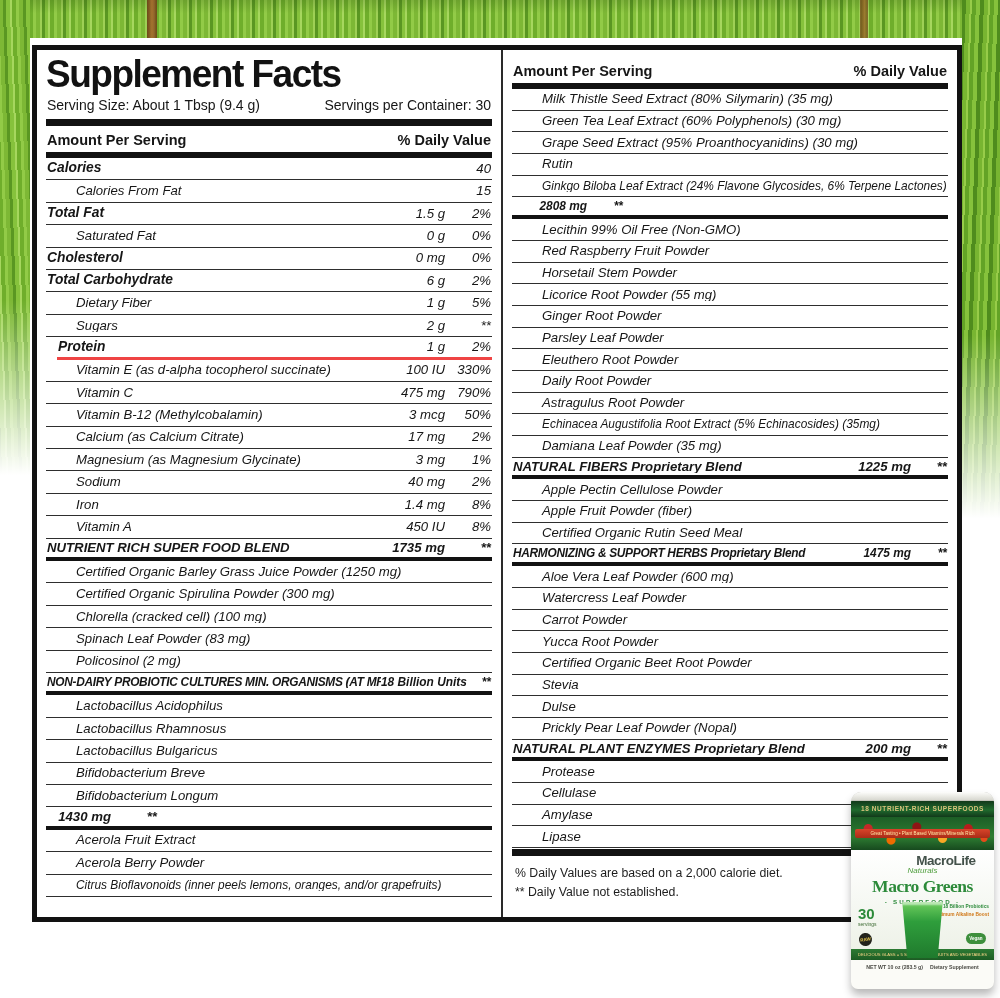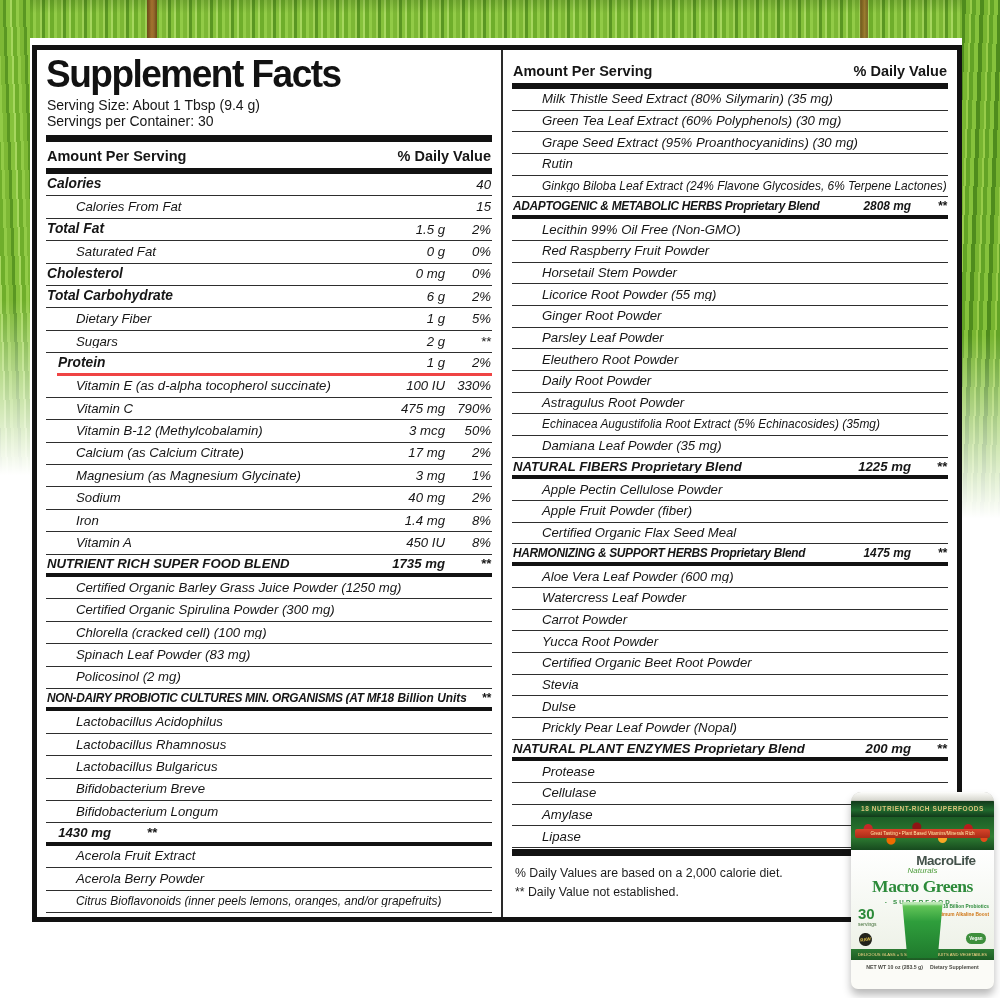--- a/index.html
+++ b/index.html
@@ -52,21 +52,21 @@
   }
   .col { height:100%; padding:0 9px; }
   .col-left { width:464px; }
   .col-right { flex:1; }
   .divider { width:2px; background:#2a2a2a; height:100%; }
 
   .facts-title {
     font-size:37px; font-weight:bold; letter-spacing:-1.5px;
     margin:3px 0 1px 0; color:#121212; transform:scaleY(1.04); transform-origin:left top;
   }
-  .serving-row { display:flex; justify-content:space-between; font-size:14px; padding:1px 1px 6px 1px;flex-direction:column; }
+  .serving-row { display:flex; justify-content:space-between; font-size:14px; padding:1px 1px 6px 1px; }
   .bar { height:7px; background:#121212; }
   .col-header { display:flex; justify-content:space-between; font-weight:bold; font-size:14.5px; padding:6px 1px 4px 1px; }
   .col-right .col-header { padding-top:13px; }
   .bar-thin { height:6px; background:#121212; }
 
   .rows { width:100%;font-style:italic; }
   .row { display:flex; align-items:center; border-bottom:1.4px solid #2e2e2e; padding:0 1px; font-size:13.2px; line-height:1.05; }
   .col-left  .row { height:22.4px; }
   .col-right .row { height:21.7px; }
   .row .label { flex:1; white-space:nowrap; overflow:hidden; }
@@ -318,21 +318,20 @@
           <div class="row sub">
             <span class="label">Grape Seed Extract (95% Proanthocyanidins) (30 mg)</span>
           </div>
           <div class="row sub">
             <span class="label">Rutin</span>
           </div>
           <div class="row sub compact">
             <span class="label">Ginkgo Biloba Leaf Extract (24% Flavone Glycosides, 6% Terpene Lactones)</span>
           </div>
           <div class="row blend compact">
-            <span class="label">ADAPTOGENIC &amp; METABOLIC HERBS Proprietary Blend</span>
             <span class="amount">2808 mg</span>
             <span class="dv">**</span>
           </div>
           <div class="row sub">
             <span class="label">Lecithin 99% Oil Free (Non-GMO)</span>
           </div>
           <div class="row sub">
             <span class="label">Red Raspberry Fruit Powder</span>
           </div>
           <div class="row sub">
@@ -367,21 +366,21 @@
             <span class="amount">1225 mg</span>
             <span class="dv">**</span>
           </div>
           <div class="row sub">
             <span class="label">Apple Pectin Cellulose Powder</span>
           </div>
           <div class="row sub">
             <span class="label">Apple Fruit Powder (fiber)</span>
           </div>
           <div class="row sub">
-            <span class="label">Certified Organic Flax Seed Meal</span>
+            <span class="label">Certified Organic Rutin Seed Meal</span>
           </div>
           <div class="row blend compact">
             <span class="label">HARMONIZING &amp; SUPPORT HERBS Proprietary Blend</span>
             <span class="amount">1475 mg</span>
             <span class="dv">**</span>
           </div>
           <div class="row sub">
             <span class="label">Aloe Vera Leaf Powder (600 mg)</span>
           </div>
           <div class="row sub">

